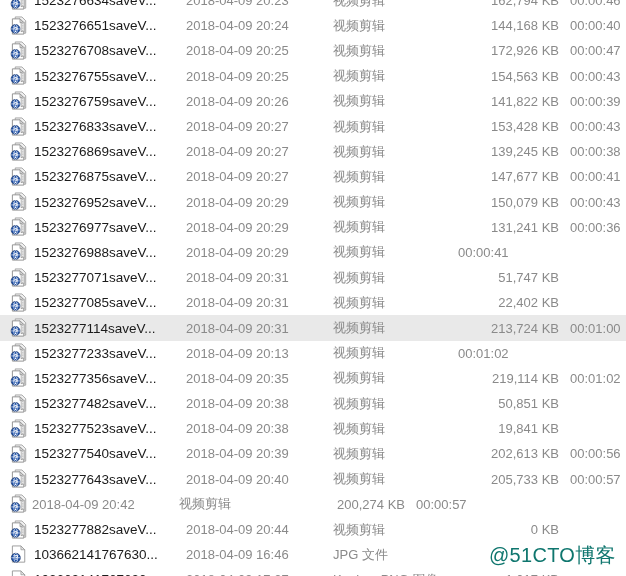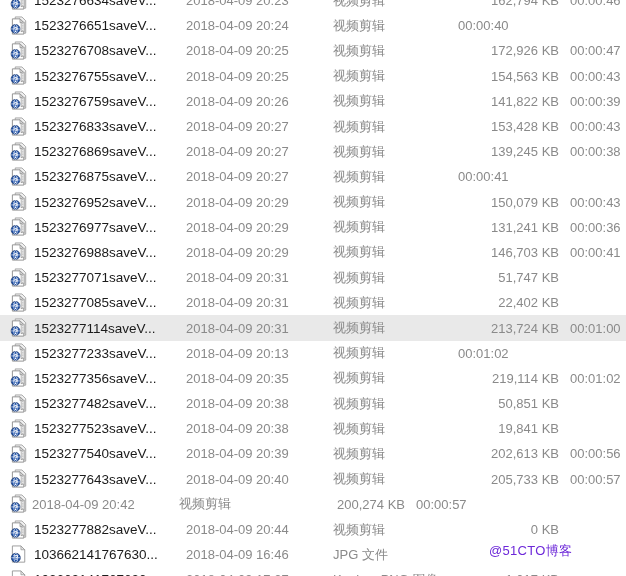--- a/index.html
+++ b/index.html
@@ -85,22 +85,22 @@
     color: #8a8a8a;
     font-size: 13px;
     padding-left: 5px;
   }
 
   
   #watermark {
     position: absolute;
     left: 489px;
     top: 542px;
-    font-size: 13px;
-    color: #6d28d9;
+    font-size: 20px;
+    color: #0f766e;
     letter-spacing: 0.3px;
     pointer-events: none;
     font-family: "Liberation Sans", "DejaVu Sans", sans-serif;
     z-index: 5;
   }
 </style>
 </head>
 <body>
 
 <div id="explorer-list">
@@ -142,20 +142,21 @@
           <circle cx="6.3" cy="13.6" r="4.6" fill="#1b4fa8" stroke="#12306b" stroke-width="0.8"></circle>
           <ellipse cx="6.3" cy="13.6" rx="1.9319999999999997" ry="4.6" fill="none" stroke="#ffffff" stroke-opacity="0.85" stroke-width="0.8"></ellipse>
           <line x1="1.7000000000000002" y1="13.6" x2="10.899999999999999" y2="13.6" stroke="#ffffff" stroke-opacity="0.85" stroke-width="0.8"></line>
           <path d="M3.448 11.07 Q 6.3 12.45 9.152 11.07" fill="none" stroke="#ffffff" stroke-opacity="0.7" stroke-width="0.7"></path>
           <text x="4.3" y="16.3" font-family="Liberation Sans, sans-serif" font-size="7.5" font-weight="bold" fill="#ffffff">?</text>
         </svg>
       </span>
       <span class="col-name">1523276651saveV...</span>
       <span class="col-date">2018-04-09 20:24</span>
       <span class="col-type">视频剪辑</span>
+      <span class="col-size">144,168 KB</span>
       <span class="col-dur">00:00:40</span>
     </div>
     <div class="file-row">
       <span class="icon-cell">
         <svg width="24" height="20" viewBox="0 0 22 21">
           <path d="M6 1 H13 L17 5 V18 H6 Z" fill="#f2f2f2" stroke="#9a9a9a" stroke-width="0.9"></path>
           <path d="M3 3 H11 L15 7 V19 H3 Z" fill="#ffffff" stroke="#8f8f8f" stroke-width="1"></path>
           <path d="M11 3 L15 7 H11 Z" fill="#e0e0e0" stroke="#8f8f8f" stroke-width="0.8"></path>
           <rect x="12.2" y="6.5" width="3.1" height="10" fill="#ffffff" stroke="#8f8f8f" stroke-width="0.7"></rect>
           <rect x="12.8" y="7.4" width="1.9" height="1.4" fill="#bdbdbd"></rect>
@@ -285,20 +286,21 @@
           <circle cx="6.3" cy="13.6" r="4.6" fill="#1b4fa8" stroke="#12306b" stroke-width="0.8"></circle>
           <ellipse cx="6.3" cy="13.6" rx="1.9319999999999997" ry="4.6" fill="none" stroke="#ffffff" stroke-opacity="0.85" stroke-width="0.8"></ellipse>
           <line x1="1.7000000000000002" y1="13.6" x2="10.899999999999999" y2="13.6" stroke="#ffffff" stroke-opacity="0.85" stroke-width="0.8"></line>
           <path d="M3.448 11.07 Q 6.3 12.45 9.152 11.07" fill="none" stroke="#ffffff" stroke-opacity="0.7" stroke-width="0.7"></path>
           <text x="4.3" y="16.3" font-family="Liberation Sans, sans-serif" font-size="7.5" font-weight="bold" fill="#ffffff">?</text>
         </svg>
       </span>
       <span class="col-name">1523276875saveV...</span>
       <span class="col-date">2018-04-09 20:27</span>
       <span class="col-type">视频剪辑</span>
+      <span class="col-size">147,677 KB</span>
       <span class="col-dur">00:00:41</span>
     </div>
     <div class="file-row">
       <span class="icon-cell">
         <svg width="24" height="20" viewBox="0 0 22 21">
           <path d="M6 1 H13 L17 5 V18 H6 Z" fill="#f2f2f2" stroke="#9a9a9a" stroke-width="0.9"></path>
           <path d="M3 3 H11 L15 7 V19 H3 Z" fill="#ffffff" stroke="#8f8f8f" stroke-width="1"></path>
           <path d="M11 3 L15 7 H11 Z" fill="#e0e0e0" stroke="#8f8f8f" stroke-width="0.8"></path>
           <rect x="12.2" y="6.5" width="3.1" height="10" fill="#ffffff" stroke="#8f8f8f" stroke-width="0.7"></rect>
           <rect x="12.8" y="7.4" width="1.9" height="1.4" fill="#bdbdbd"></rect>
@@ -356,21 +358,20 @@
           <circle cx="6.3" cy="13.6" r="4.6" fill="#1b4fa8" stroke="#12306b" stroke-width="0.8"></circle>
           <ellipse cx="6.3" cy="13.6" rx="1.9319999999999997" ry="4.6" fill="none" stroke="#ffffff" stroke-opacity="0.85" stroke-width="0.8"></ellipse>
           <line x1="1.7000000000000002" y1="13.6" x2="10.899999999999999" y2="13.6" stroke="#ffffff" stroke-opacity="0.85" stroke-width="0.8"></line>
           <path d="M3.448 11.07 Q 6.3 12.45 9.152 11.07" fill="none" stroke="#ffffff" stroke-opacity="0.7" stroke-width="0.7"></path>
           <text x="4.3" y="16.3" font-family="Liberation Sans, sans-serif" font-size="7.5" font-weight="bold" fill="#ffffff">?</text>
         </svg>
       </span>
       <span class="col-name">1523276988saveV...</span>
       <span class="col-date">2018-04-09 20:29</span>
       <span class="col-type">视频剪辑</span>
-      <span class="col-size">146,703 KB</span>
       <span class="col-dur">00:00:41</span>
     </div>
     <div class="file-row">
       <span class="icon-cell">
         <svg width="24" height="20" viewBox="0 0 22 21">
           <path d="M6 1 H13 L17 5 V18 H6 Z" fill="#f2f2f2" stroke="#9a9a9a" stroke-width="0.9"></path>
           <path d="M3 3 H11 L15 7 V19 H3 Z" fill="#ffffff" stroke="#8f8f8f" stroke-width="1"></path>
           <path d="M11 3 L15 7 H11 Z" fill="#e0e0e0" stroke="#8f8f8f" stroke-width="0.8"></path>
           <rect x="12.2" y="6.5" width="3.1" height="10" fill="#ffffff" stroke="#8f8f8f" stroke-width="0.7"></rect>
           <rect x="12.8" y="7.4" width="1.9" height="1.4" fill="#bdbdbd"></rect>

